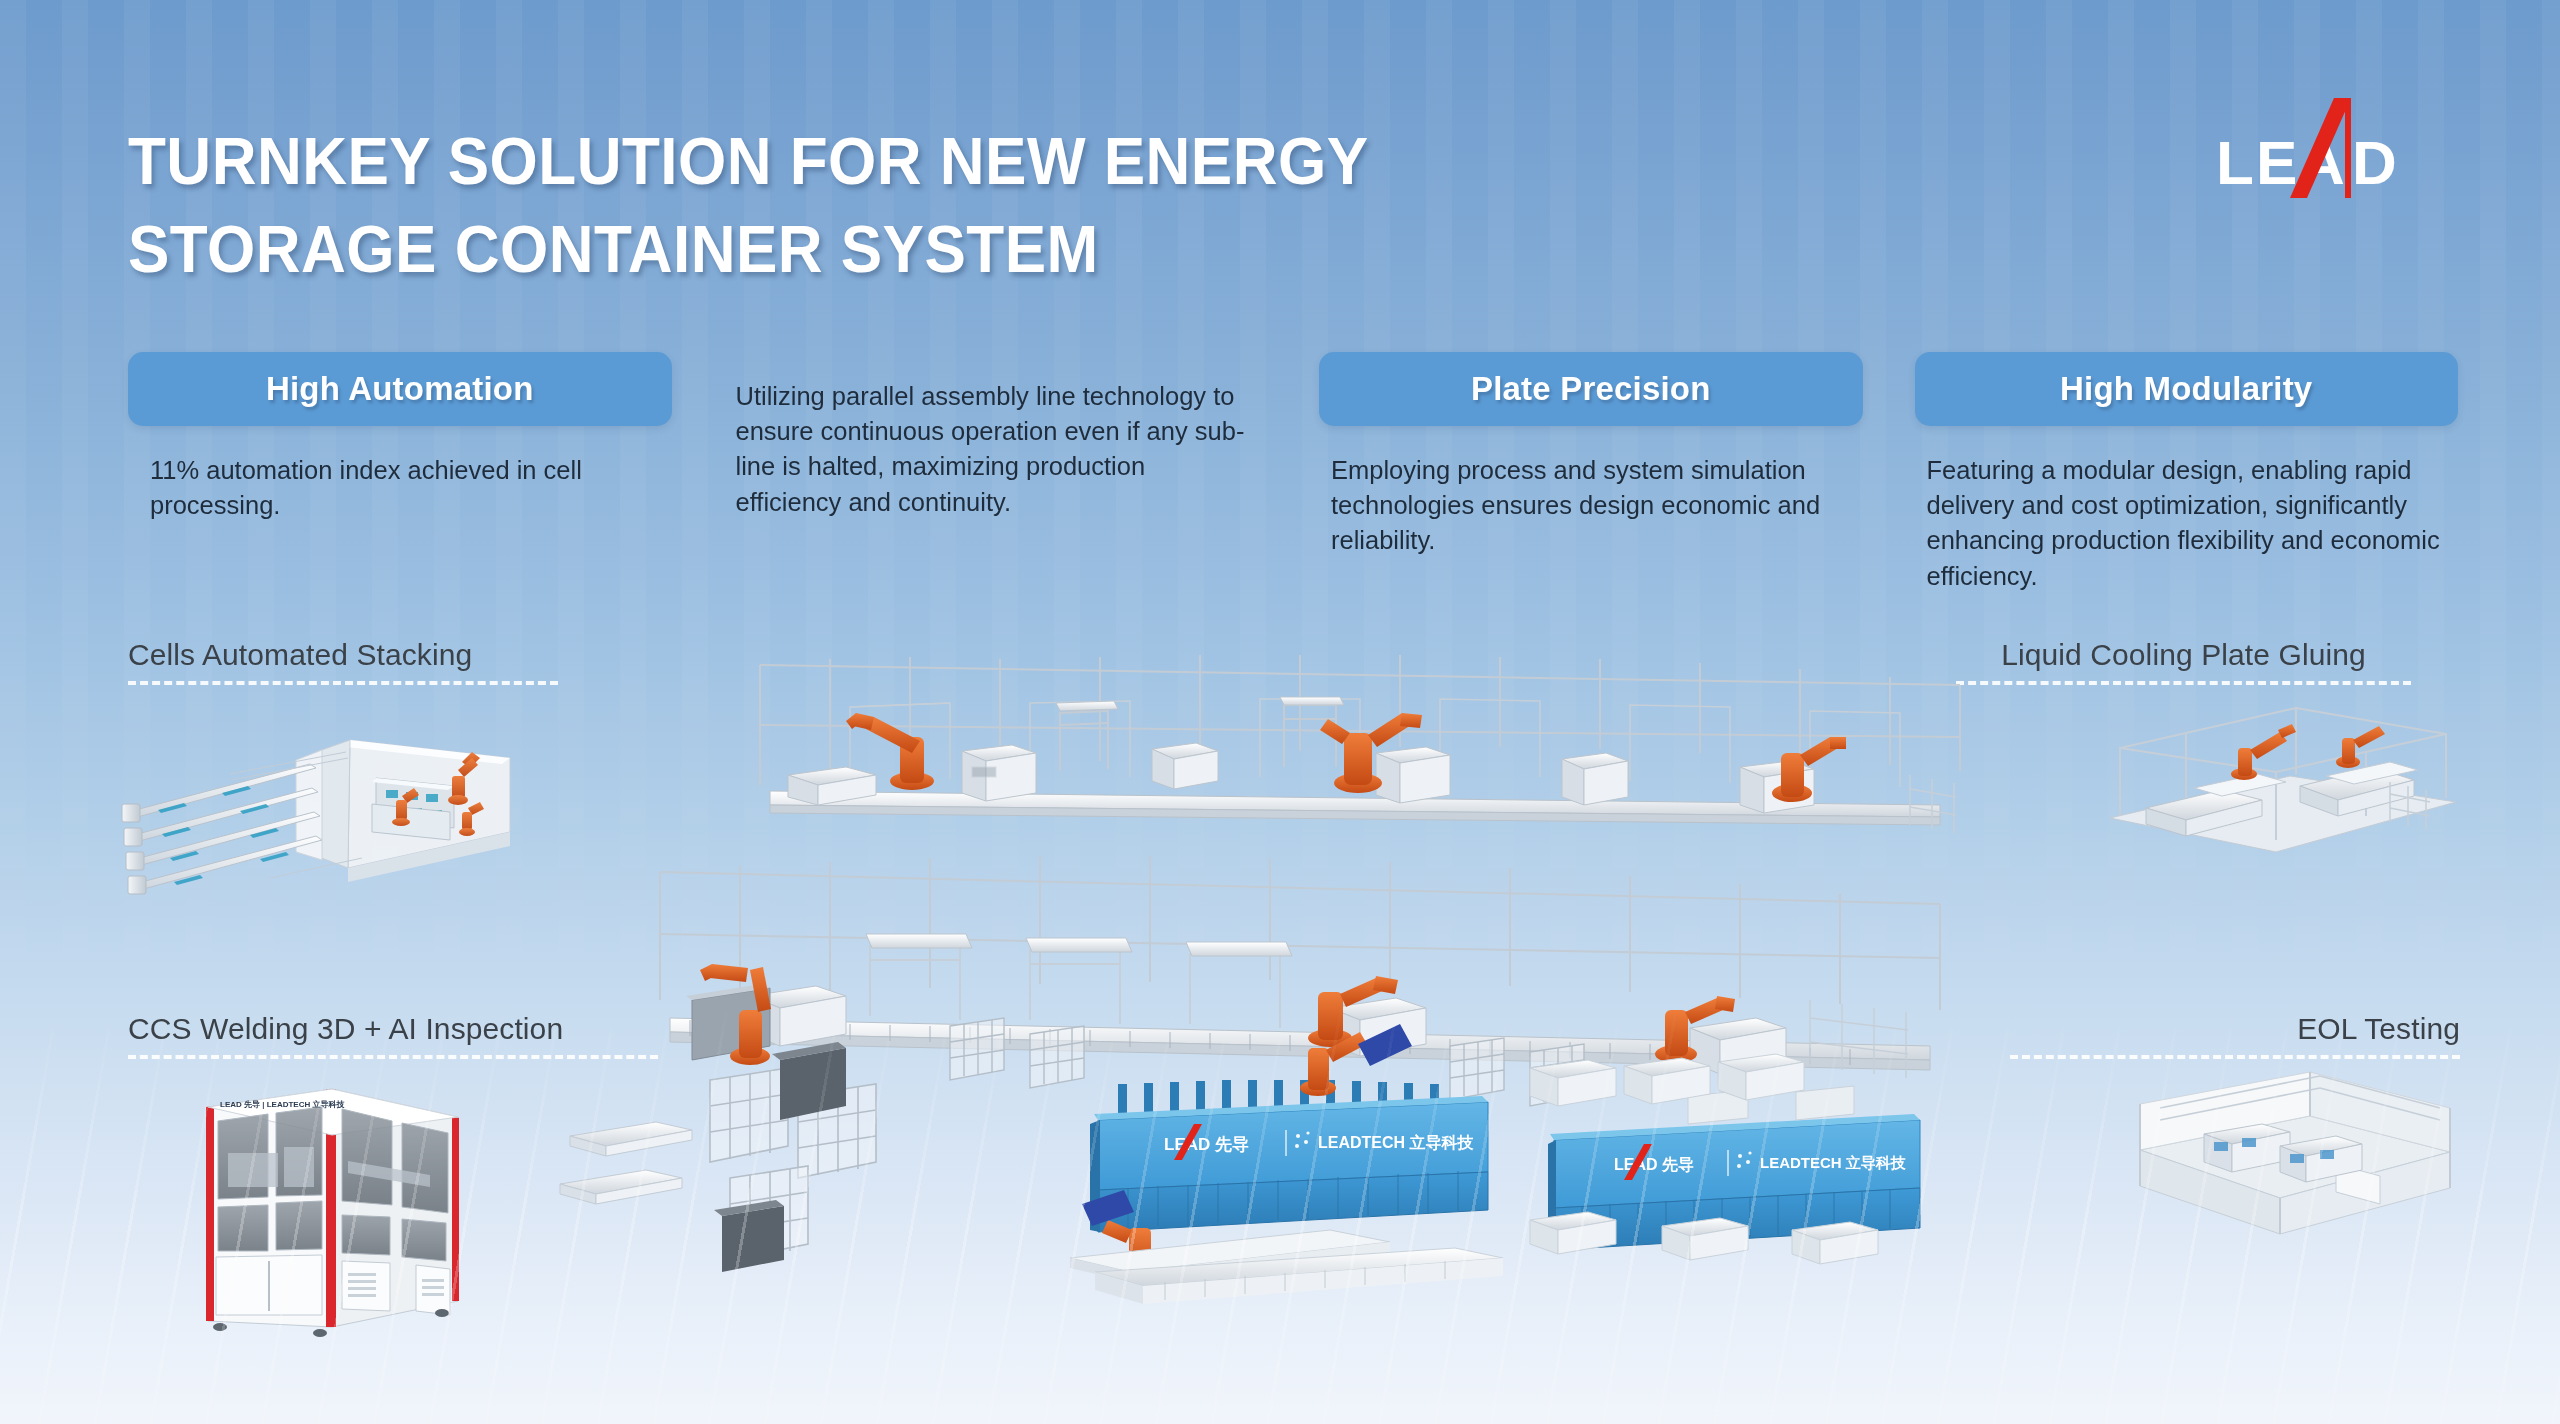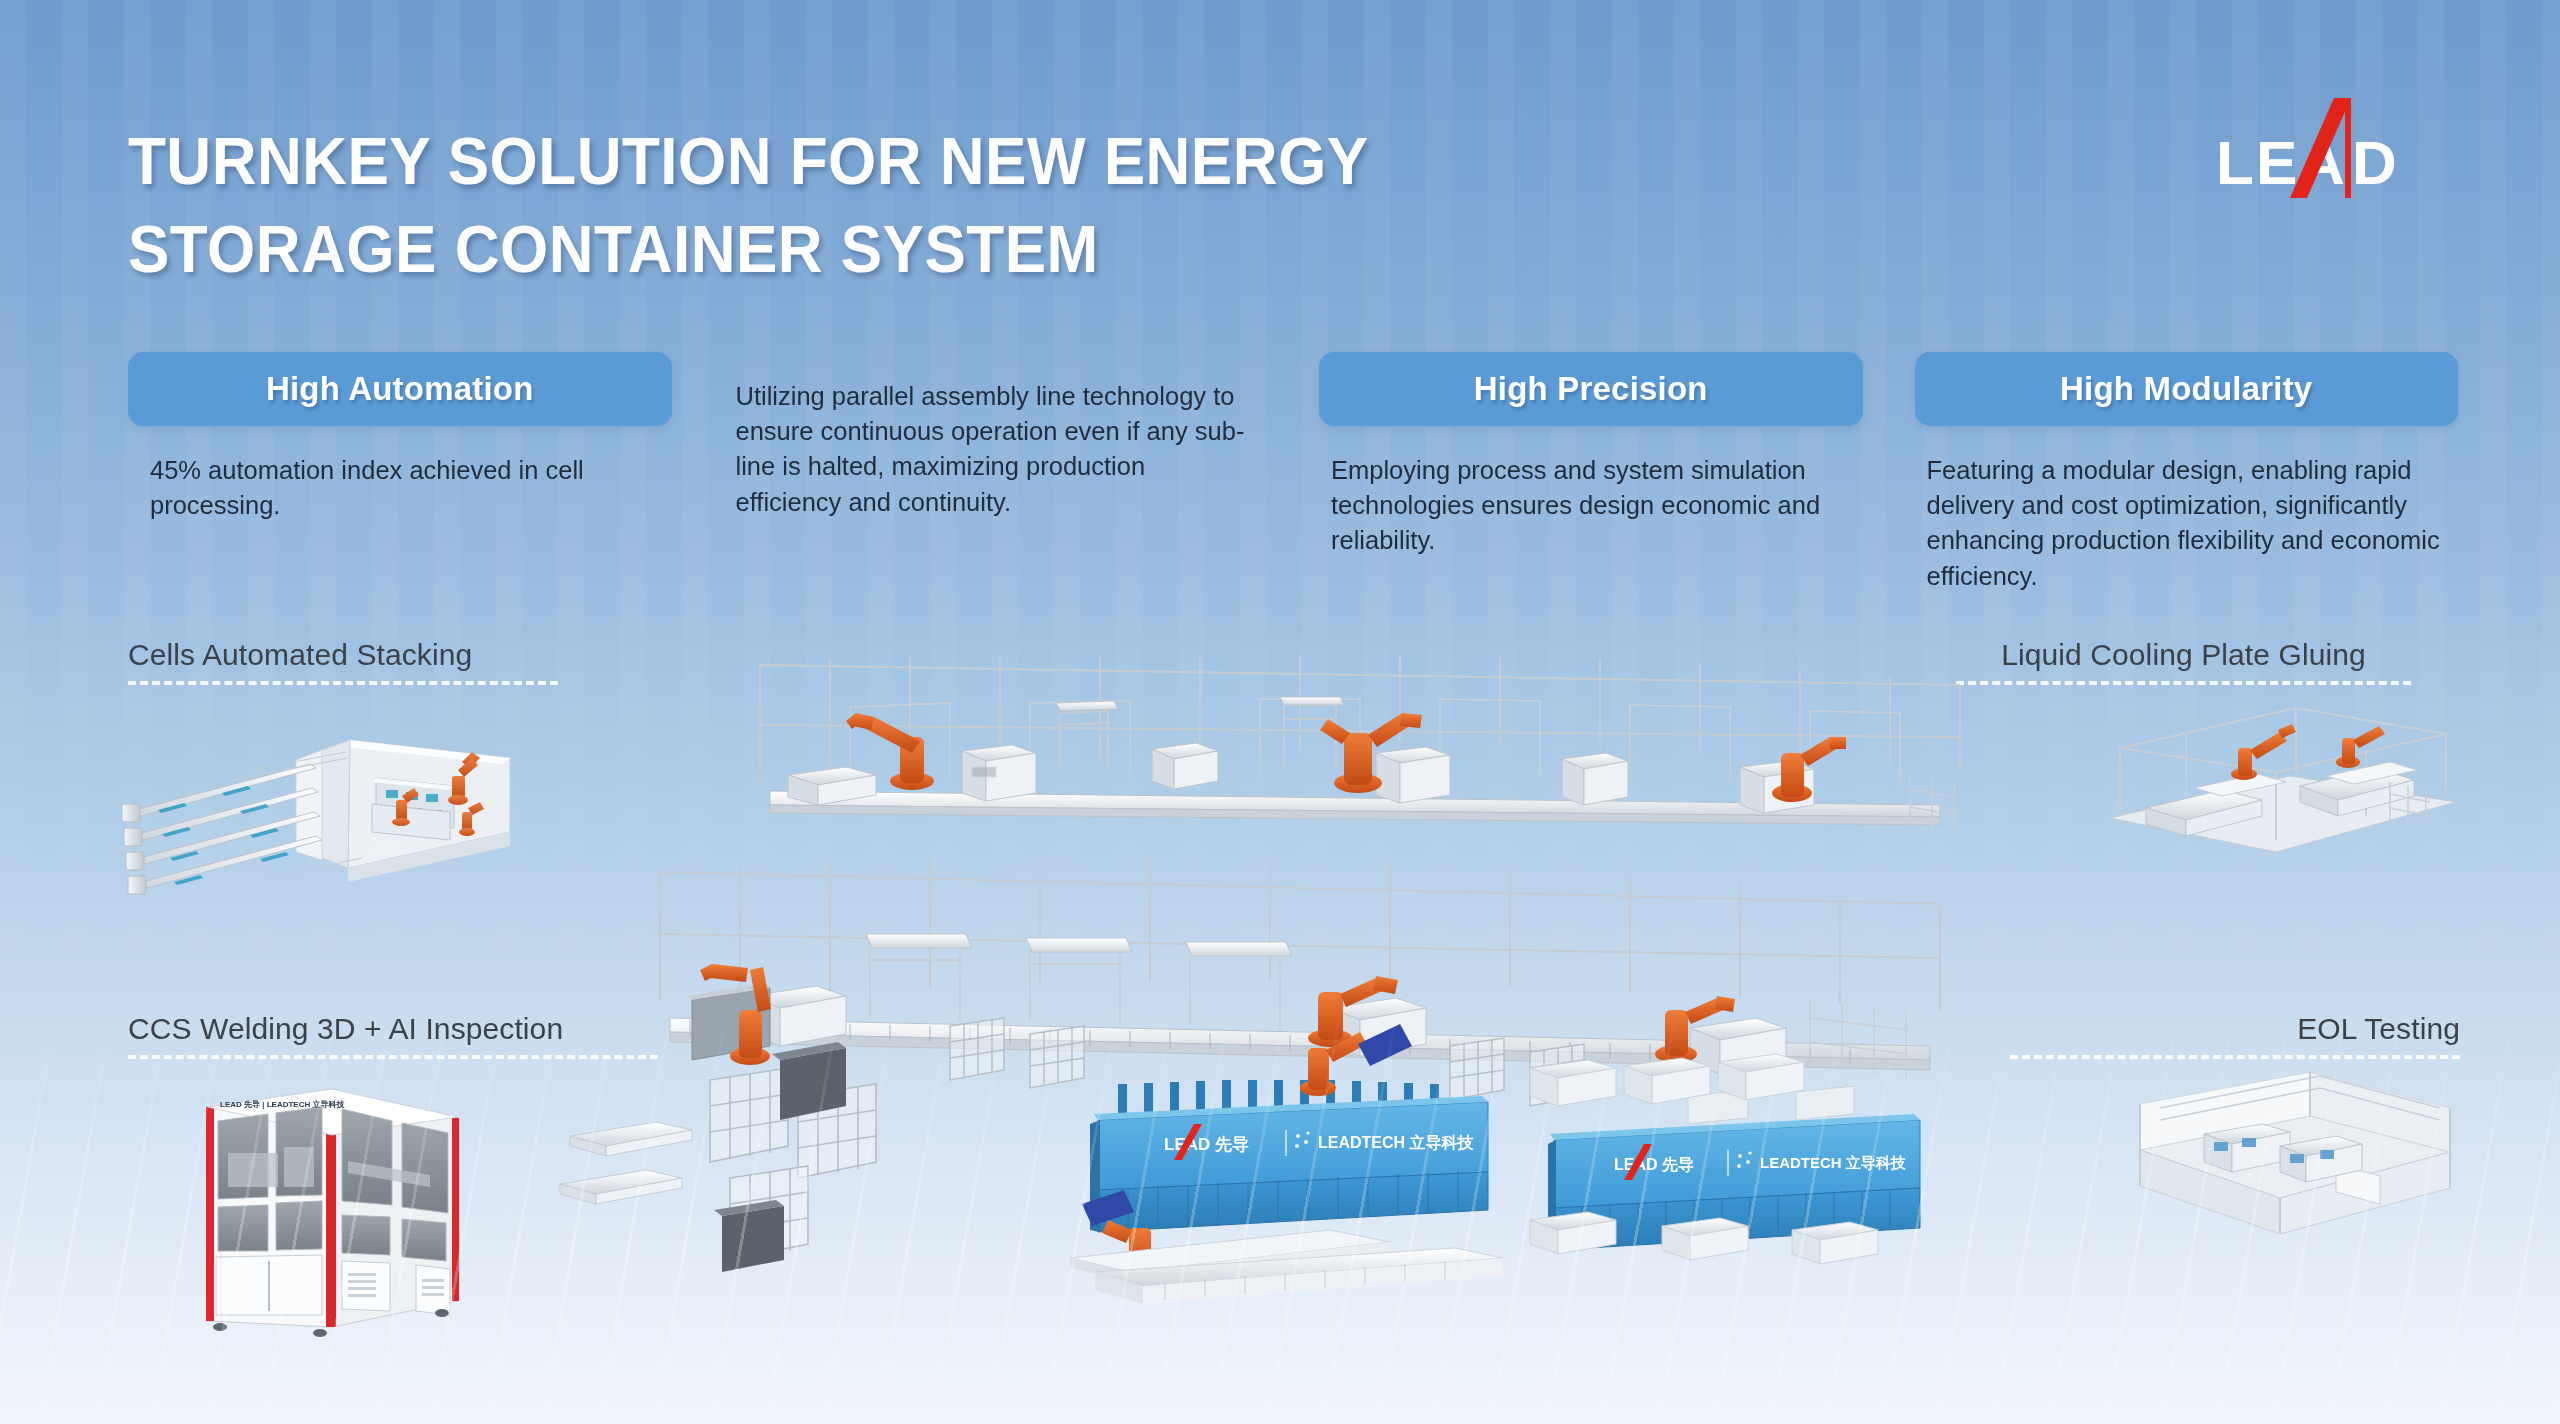--- a/index.html
+++ b/index.html
@@ -99,27 +99,27 @@
       <text x="140" y="104">D</text>
     </g>
     <polygon points="122,18 139,18 95,118 78,118" fill="#e2231a"></polygon>
     <polygon points="133,18 139,18 139,118 133,118" fill="#e2231a"></polygon>
   </svg>
 </div>
 
 <div class="features">
   <div class="feature f1">
     <div class="pill">High Automation</div>
-    <div class="ftext">45% automation index achieved in cell processing.</div>
+    <div class="ftext">11% automation index achieved in cell processing.</div>
   </div>
   <div class="feature">
     <div class="ftext">Utilizing parallel  assembly line technology to ensure continuous operation even if any sub-line is halted, maximizing production efficiency and continuity.</div>
   </div>
   <div class="feature">
-    <div class="pill">High Precision</div>
+    <div class="pill">Plate Precision</div>
     <div class="ftext">Employing process and system simulation technologies ensures design economic and reliability.</div>
   </div>
   <div class="feature">
     <div class="pill">High Modularity</div>
     <div class="ftext">Featuring a modular design, enabling rapid delivery and cost optimization, significantly enhancing production flexibility and economic efficiency.</div>
   </div>
 </div>
 
 <div class="seclabel sec-stack">
   <span>Cells Automated Stacking</span>

